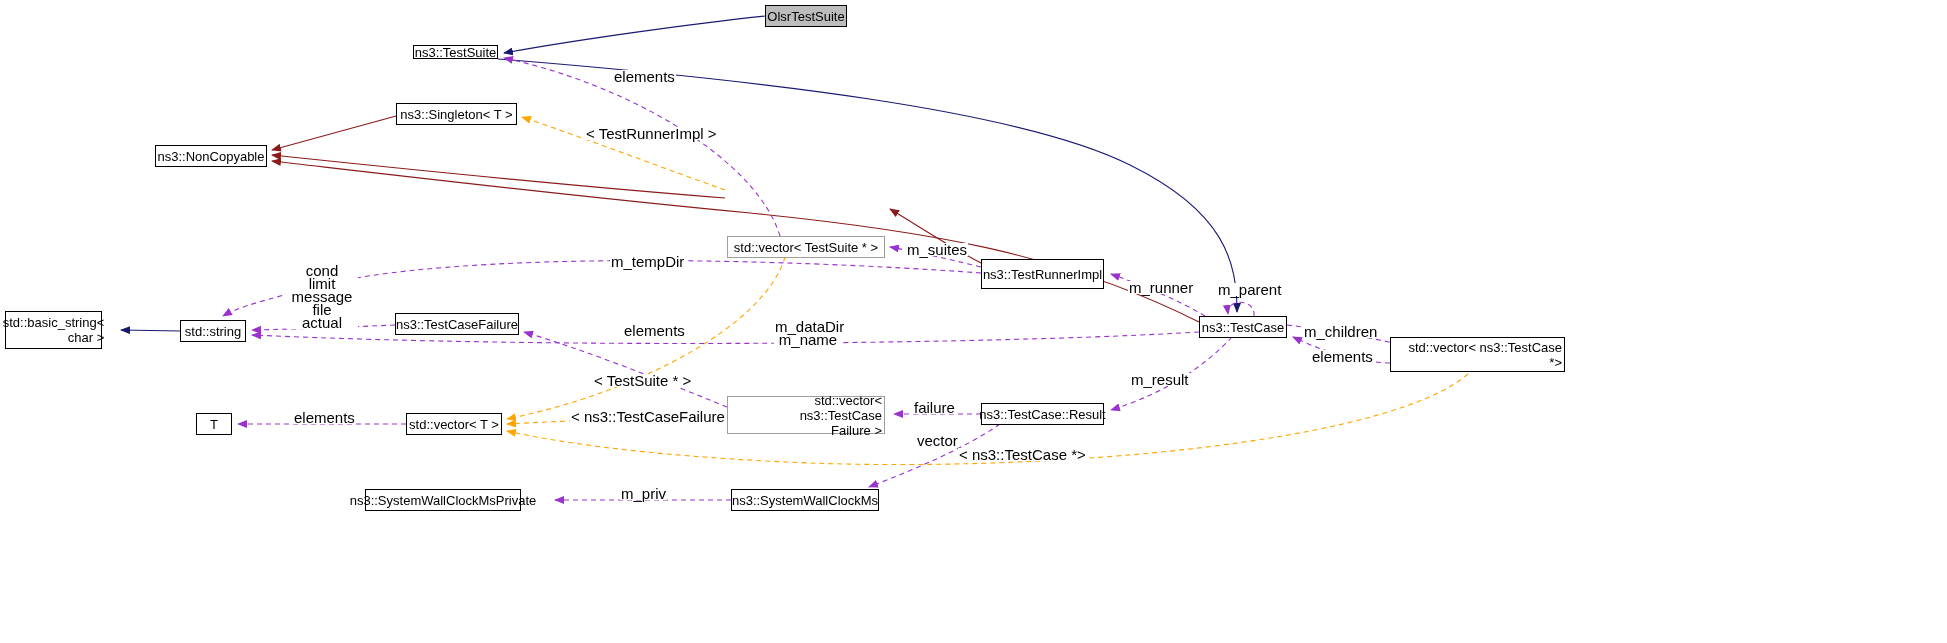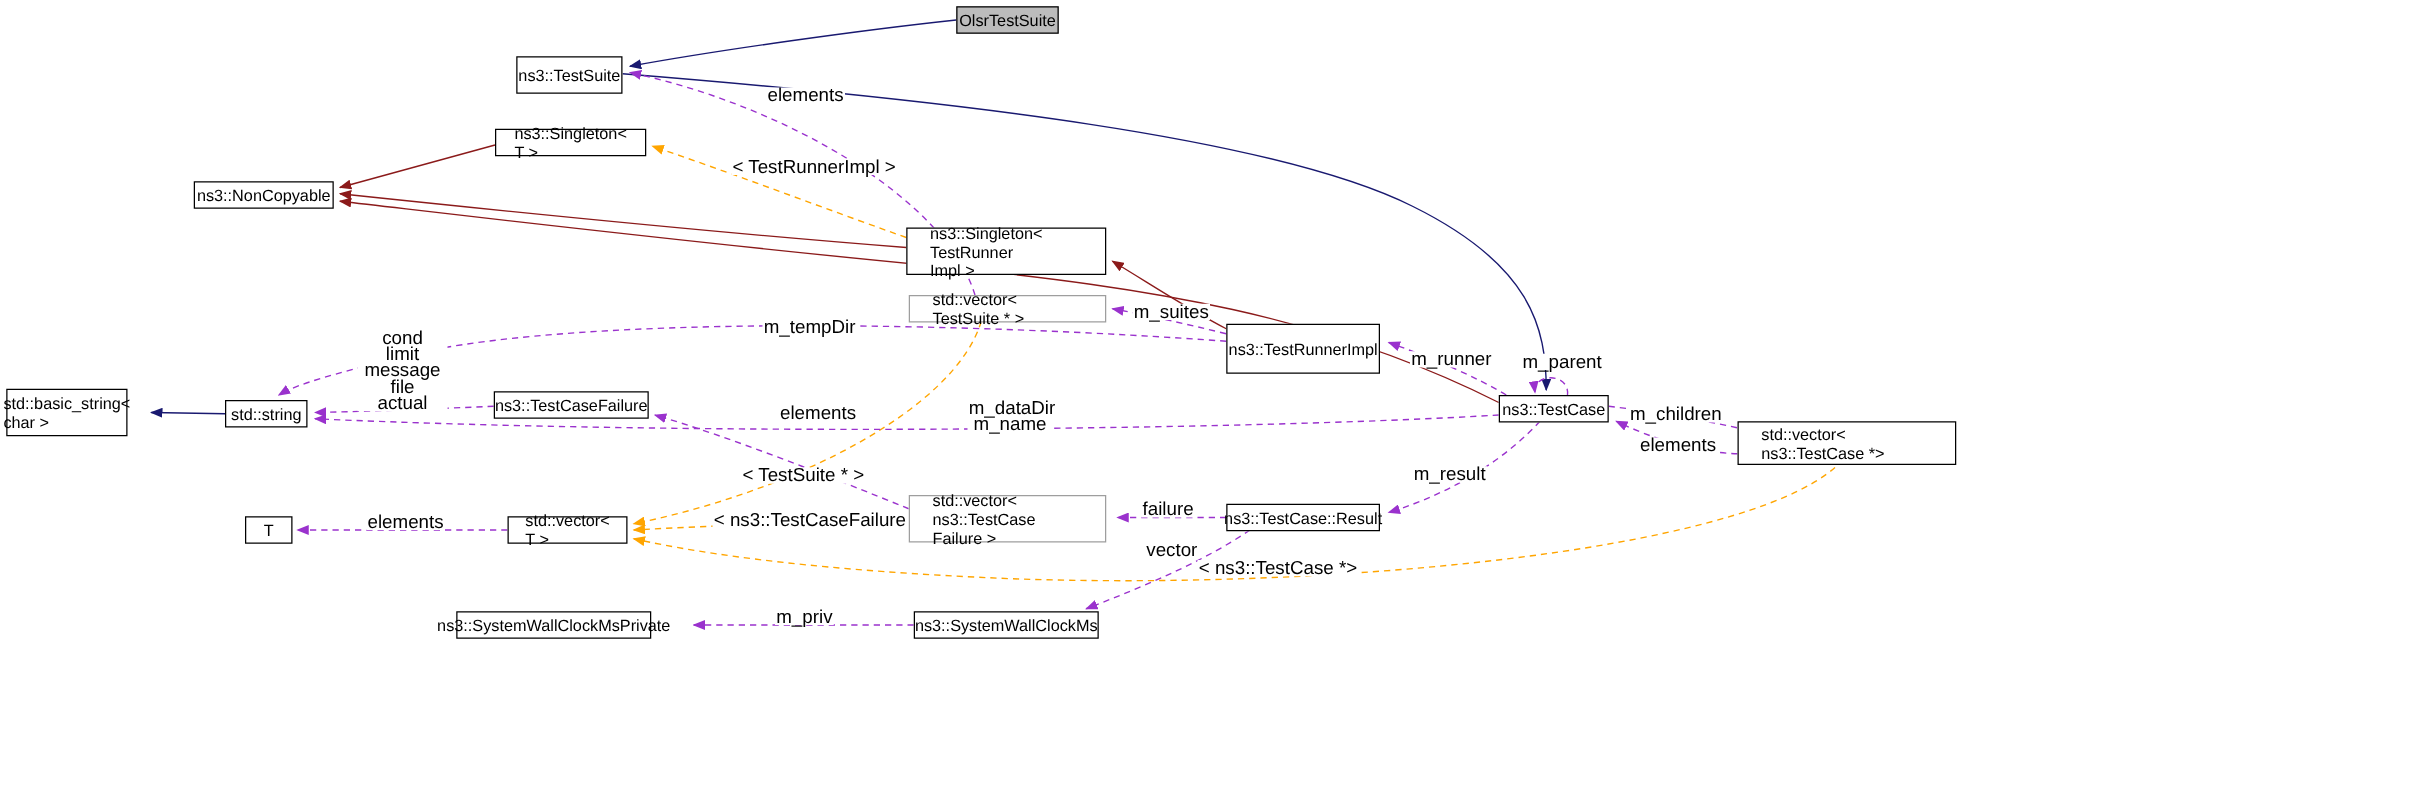--- a/index.html
+++ b/index.html
@@ -8,22 +8,22 @@
   svg.edges{position:absolute;left:0;top:0;z-index:1;}
   .e{fill:none;stroke-width:1.1px;}
   .blue{stroke:#191970;}
   .maroon{stroke:#8b1a1a;}
   .purple{stroke:#9a32cd;stroke-dasharray:5 4;}
   .orange{stroke:#ffa500;stroke-dasharray:5 4;}
   .node{
     position:absolute;z-index:3;box-sizing:border-box;
     display:flex;align-items:center;justify-content:center;
     background:#ffffff;border:1px solid #000000;color:#000000;
-    font-size:13px;line-height:15px;text-align:left;white-space:pre-line;
-    padding:0 18px;
+    font-size:13px;line-height:15px;text-align:right;white-space:pre-line;
+    padding:0 2px;
   }
   .node.current{background:#bcbcbc;}
   .node.undoc{border-color:#9e9e9e;}
   .elabel{
     position:absolute;z-index:2;color:#000000;background:#ffffff;
     font-size:15px;line-height:13px;white-space:pre-line;padding:0 1px;
   }
   .elabel.center{text-align:center;}
 </style>
 </head>
@@ -72,27 +72,25 @@
     <path class="e purple" marker-end="url(#ap)" d="M1232,337 C1206,365 1166,393 1111,410"></path>
     <path class="e purple" marker-end="url(#ap)" d="M1205,316 C1180,301 1147,287 1111,274"></path>
     <path class="e purple" marker-end="url(#ap)" d="M1254,316 C1256,298 1226,298 1228,314"></path>
     <path class="e purple" marker-end="url(#ap)" d="M1287,325 C1330,330 1385,340 1427,351"></path>
     <path class="e purple" marker-end="url(#ap)" d="M1390,363 C1356,362 1322,351 1293,337"></path>
     <path class="e purple" marker-end="url(#ap)" d="M406,424 L238,424"></path>
     <path class="e purple" marker-end="url(#ap)" d="M731,500 L555,500"></path>
   </svg>
 
   <div class="node current" style="left:765px;top:5px;width:82px;height:22px">OlsrTestSuite</div>
-  <div class="node" style="left:413px;top:45px;width:85px;height:30px">ns3::TestSuite</div>
+  <div class="node" style="left:413px;top:45px;width:85px;height:14px">ns3::TestSuite</div>
   <div class="node" style="left:396px;top:103px;width:121px;height:22px">ns3::Singleton&lt; T &gt;</div>
   <div class="node" style="left:155px;top:145px;width:112px;height:22px">ns3::NonCopyable</div>
-  <div class="node" style="left:725px;top:182px;width:160px;height:38px">ns3::Singleton&lt; TestRunner
-Impl &gt;</div>
   <div class="node undoc" style="left:727px;top:236px;width:158px;height:22px">std::vector&lt; TestSuite * &gt;</div>
-  <div class="node" style="left:981px;top:259px;width:123px;height:40px">ns3::TestRunnerImpl</div>
+  <div class="node" style="left:981px;top:259px;width:123px;height:30px">ns3::TestRunnerImpl</div>
   <div class="node" style="left:1199px;top:316px;width:88px;height:22px">ns3::TestCase</div>
   <div class="node" style="left:1390px;top:337px;width:175px;height:35px">std::vector&lt; ns3::TestCase *&gt;</div>
   <div class="node" style="left:5px;top:311px;width:97px;height:38px">std::basic_string&lt;
 char &gt;</div>
   <div class="node" style="left:180px;top:320px;width:66px;height:22px">std::string</div>
   <div class="node" style="left:395px;top:313px;width:124px;height:22px">ns3::TestCaseFailure</div>
   <div class="node undoc" style="left:727px;top:396px;width:158px;height:38px">std::vector&lt; ns3::TestCase
 Failure &gt;</div>
   <div class="node" style="left:981px;top:403px;width:123px;height:22px">ns3::TestCase::Result</div>
   <div class="node" style="left:196px;top:413px;width:36px;height:22px">T</div>

